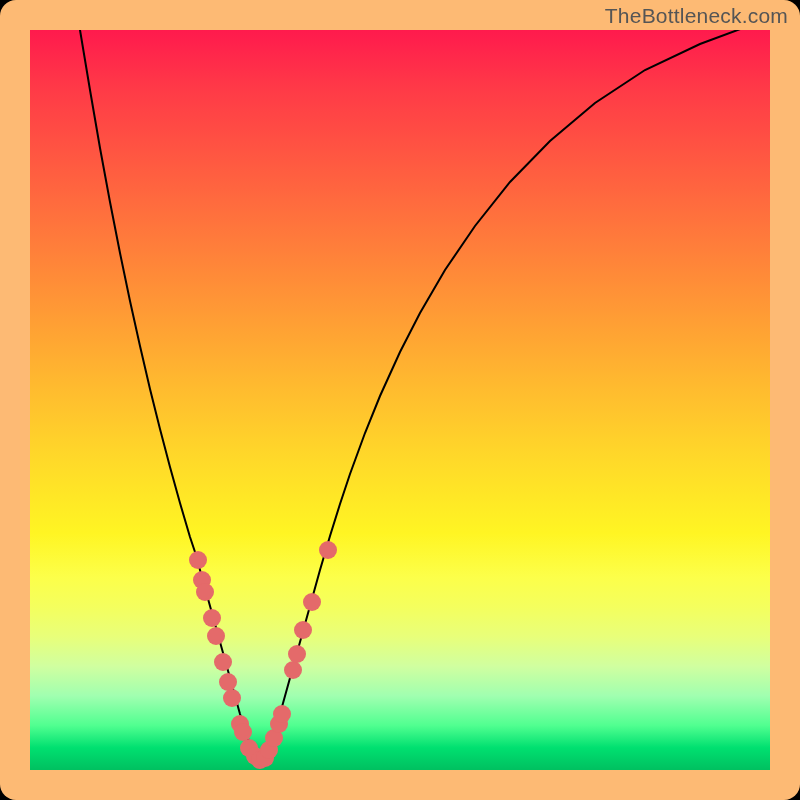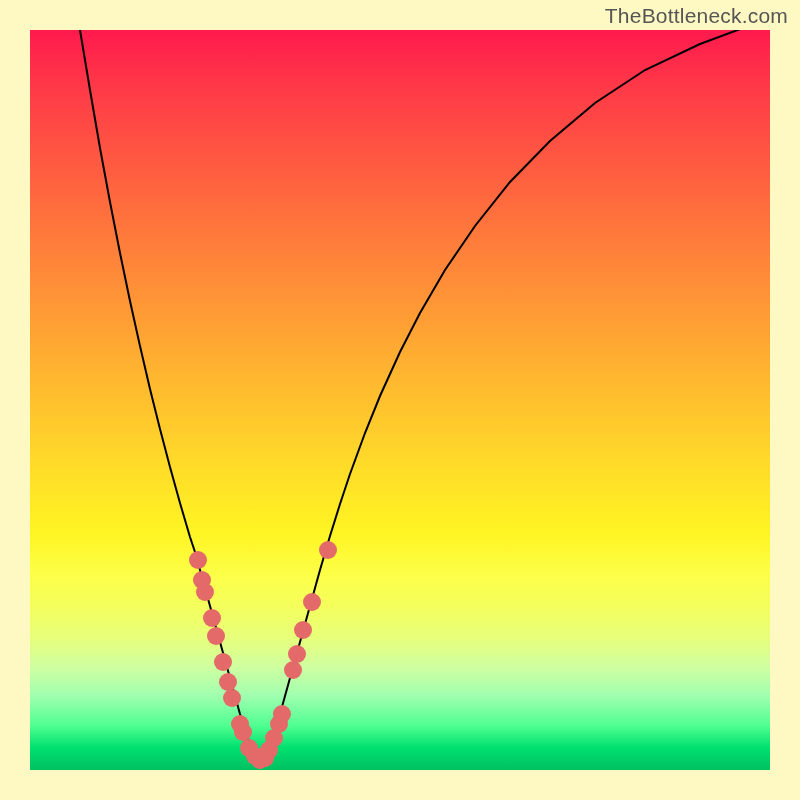--- a/index.html
+++ b/index.html
@@ -10,21 +10,22 @@
     overflow: hidden;
     background: #000;
     font-family: Arial, Helvetica, sans-serif;
   }
   .frame {
     position: absolute;
     top: 0;
     left: 0;
     width: 800px;
     height: 800px;
-    background: #fef9c3;
+    background: #fdba74;
+    border-radius: 16px;
   }
   .plot-area {
     position: absolute;
     top: 30px;
     left: 30px;
     width: 740px;
     height: 740px;
     background: linear-gradient(
       to bottom,
       #ff1a4d 0%,

